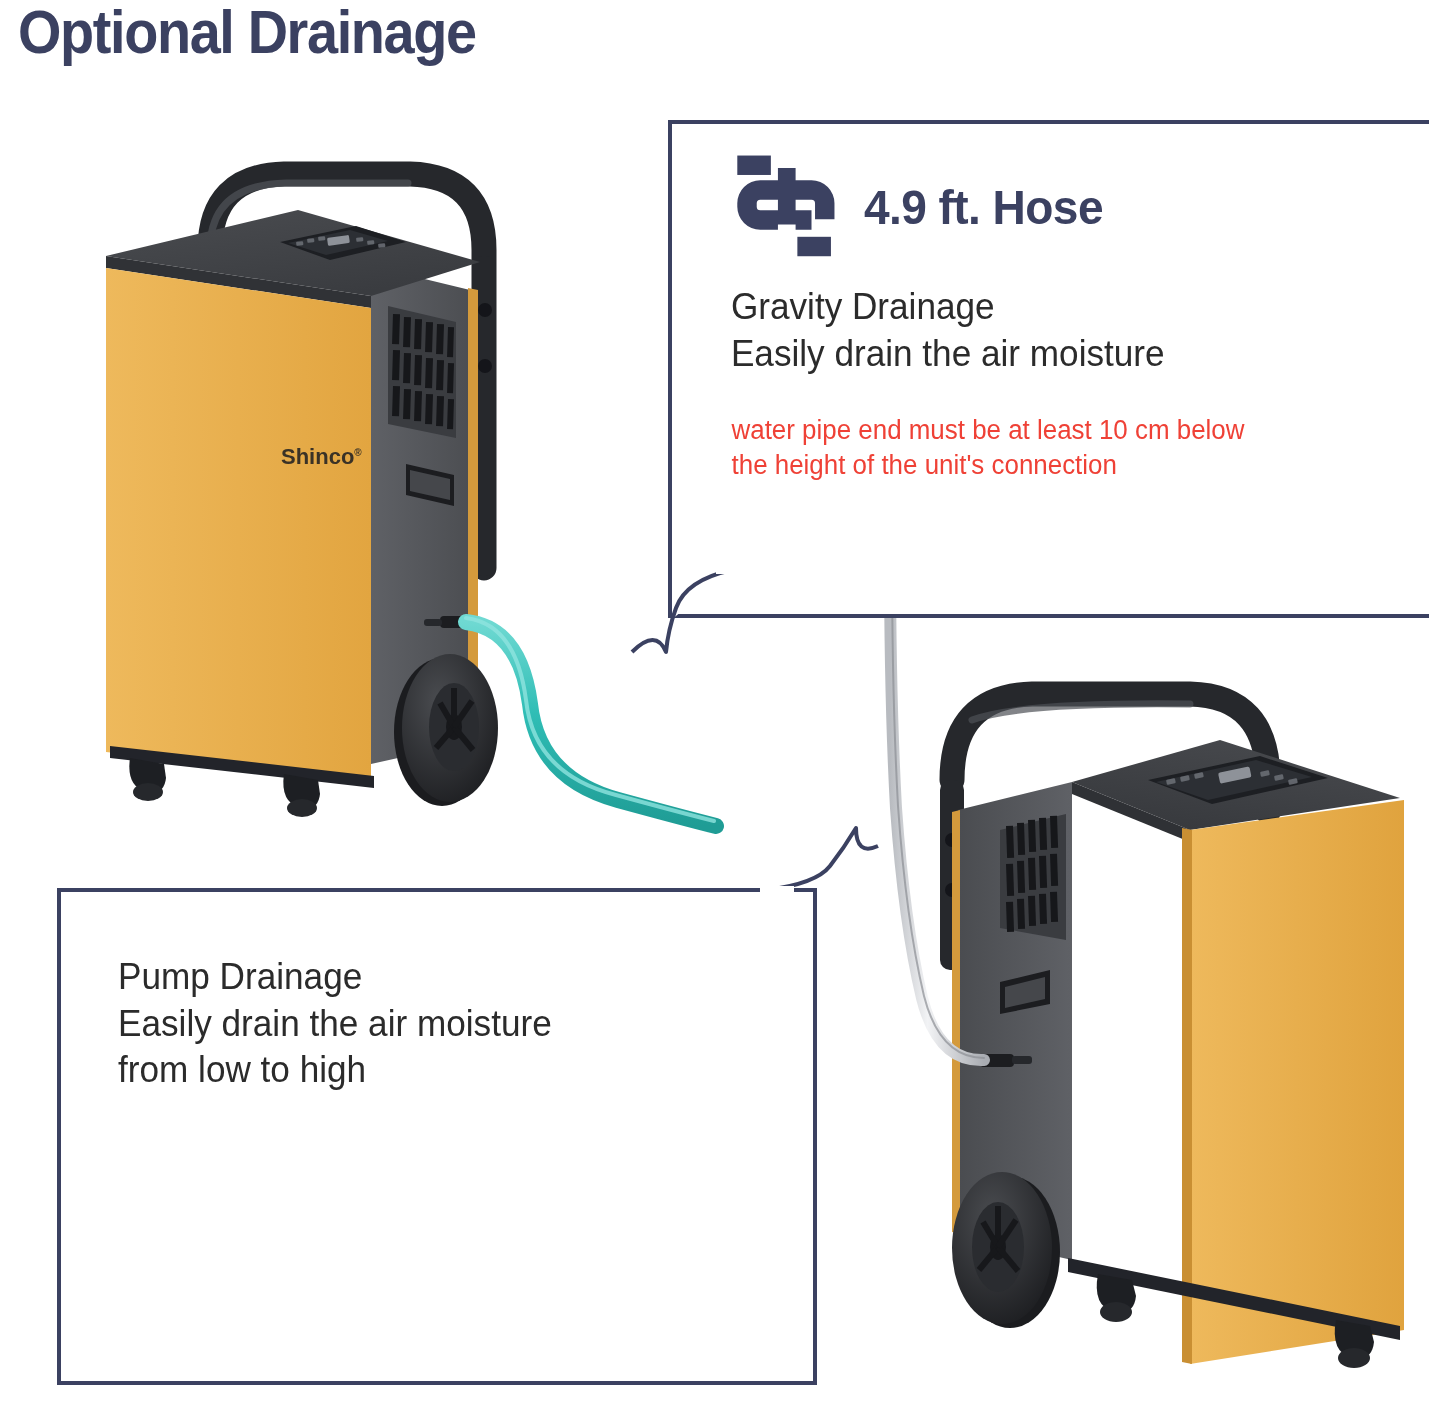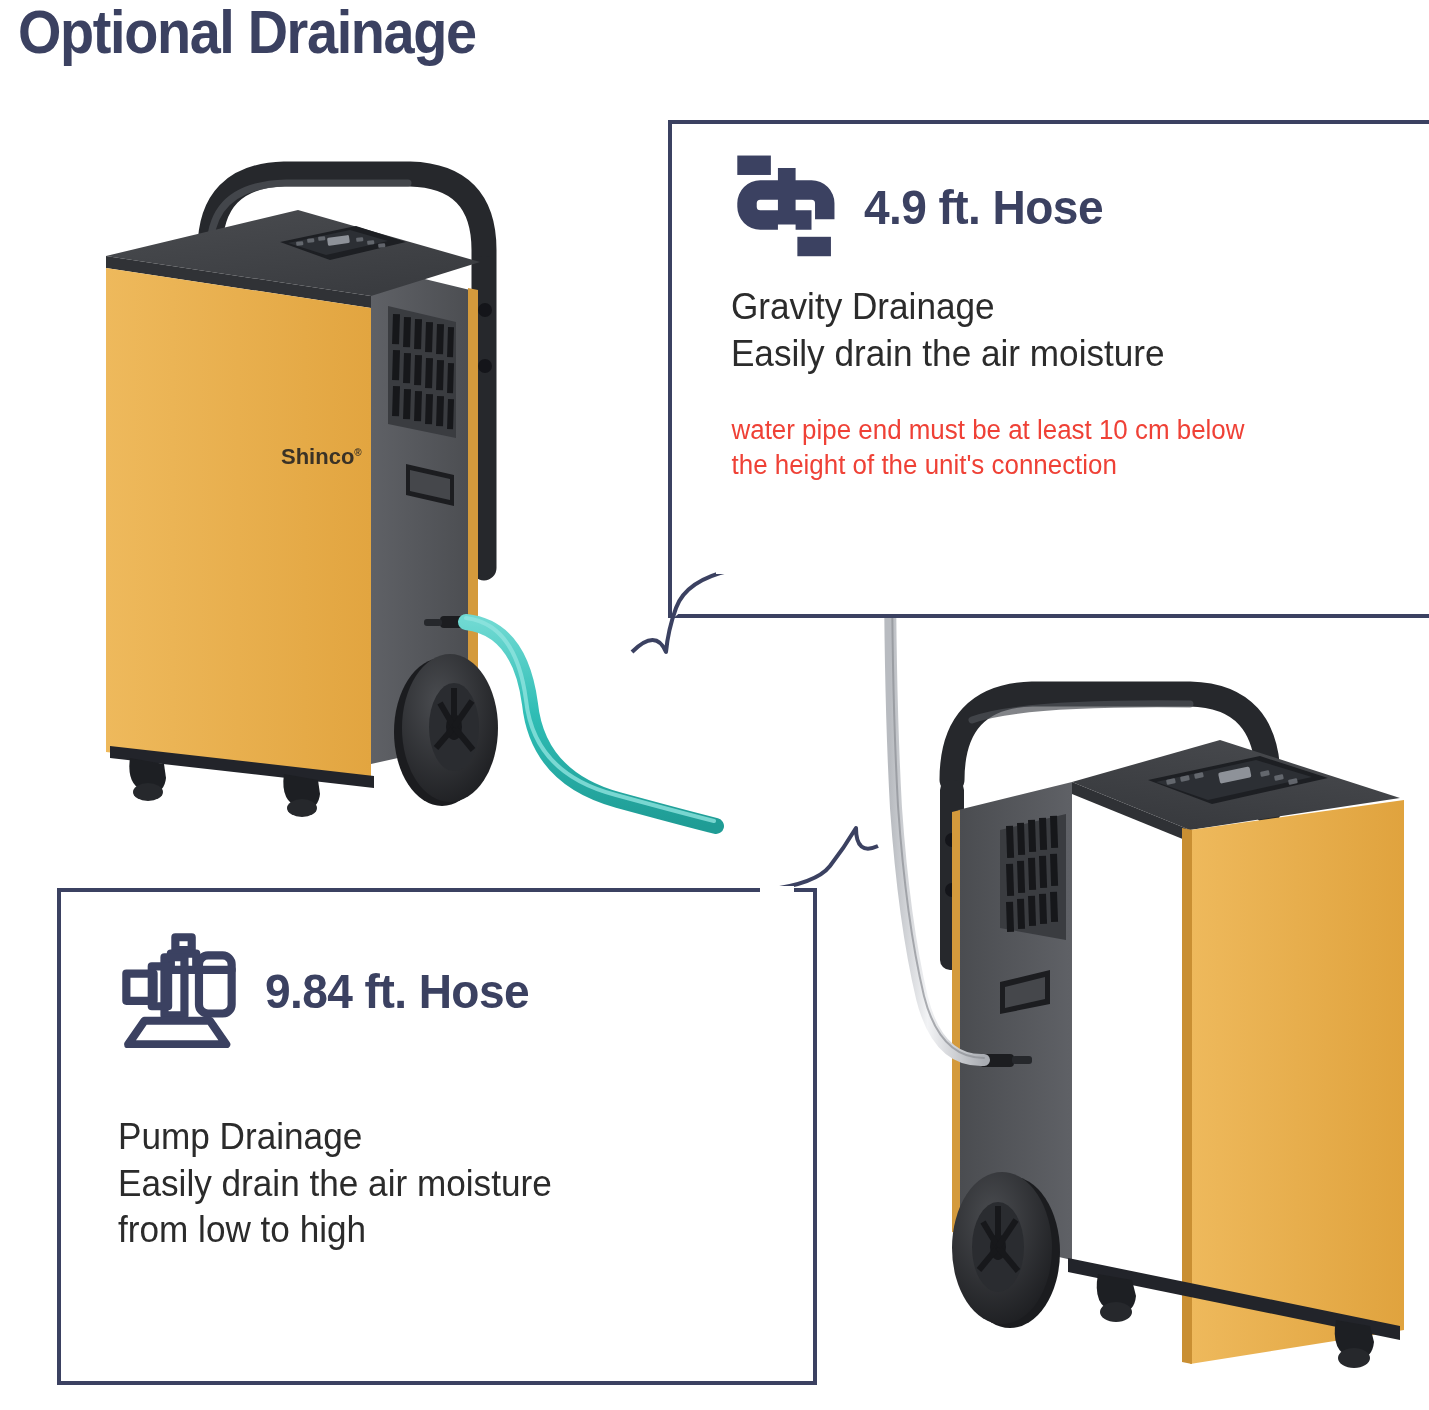--- a/index.html
+++ b/index.html
@@ -367,37 +367,20 @@
       <div>the height of the unit's connection</div>
     </div>
   </div>
 
   <svg class="tail-svg" style="left:620px; top:556px; width:130px; height:160px;">
     <path d="M112 14 Q66 24 56 52 Q48 74 46 96 Q36 72 12 96" fill="#ffffff" stroke="#3b4161" stroke-width="4" stroke-linejoin="round"></path>
     <rect x="96" y="10" width="34" height="8" fill="#ffffff"></rect>
   </svg>
 
   <div class="callout" id="callout-pump">
-    <div class="callout-head">
-      <span class="icon-wrap">
-        <svg width="120" height="118" viewBox="0 0 132 130">
-          <g fill="none" stroke="#3b4161" stroke-width="9" stroke-linejoin="round" stroke-linecap="round">
-            <rect x="62" y="8" width="18" height="14"></rect>
-            <path d="M57 26 h28 v18 h-28 z"></path>
-            <rect x="50" y="30" width="22" height="64"></rect>
-            <path d="M36 40 h18 v44 h-18 z"></path>
-            <path d="M8 48 h30 v30 h-30 z"></path>
-            <rect x="88" y="28" width="36" height="64" rx="10"></rect>
-            <line x1="88" y1="44" x2="124" y2="44"></line>
-            <path d="M28 100 h72 l18 26 h-108 z"></path>
-          </g>
-        </svg>
-      </span>
-      <span class="headline">9.84 ft. Hose</span>
-    </div>
     <div class="body-lines">
       <div>Pump Drainage</div>
       <div>Easily drain the air moisture</div>
       <div>from low to high</div>
     </div>
   </div>
 
   <svg class="tail-svg" style="left:760px; top:822px; width:130px; height:120px;">
     <path d="M6 68 Q56 62 70 44 Q84 26 96 6 Q96 34 118 24" fill="#ffffff" stroke="#3b4161" stroke-width="4" stroke-linejoin="round"></path>
     <rect x="0" y="64" width="34" height="8" fill="#ffffff"></rect>

